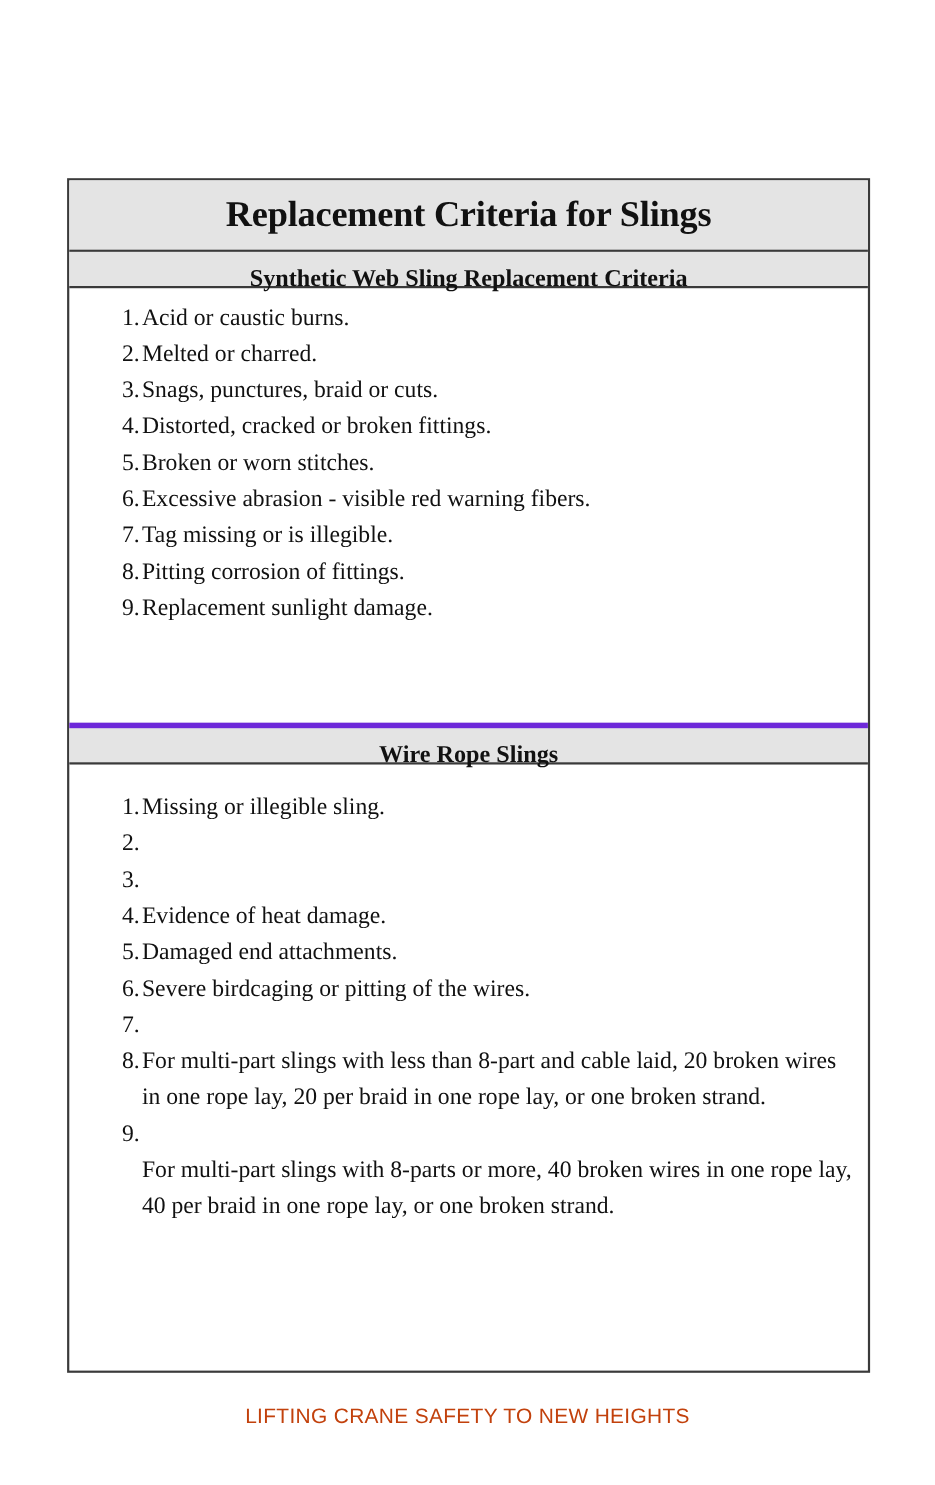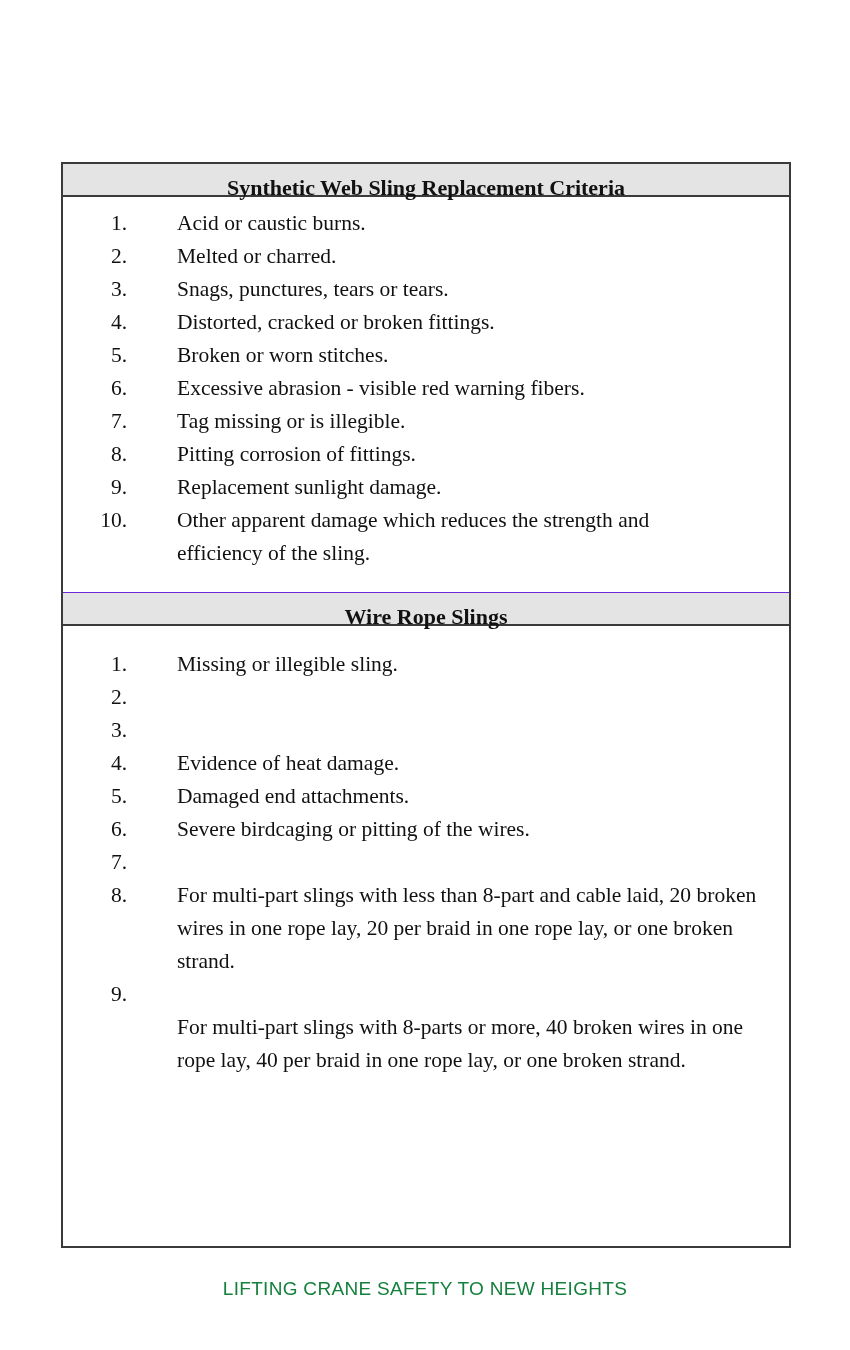--- a/index.html
+++ b/index.html
@@ -5,53 +5,56 @@
     html, body { margin: 0; padding: 0; background: #ffffff; }
     body { width: 850px; height: 1350px; position: relative; overflow: hidden;
            font-family: "Liberation Serif", "DejaVu Serif", serif; color: #111; }
     .card { position: absolute; left: 61px; top: 162px; width: 726px; height: 1082px;
             border: 2px solid #3a3a3a; background: #fff; }
     .title-band { height: 63px; background: #e4e4e4; border-bottom: 2px solid #3a3a3a;
                   display: flex; align-items: center; justify-content: center; }
     .title { font-size: 33px; font-weight: bold; margin: 0; letter-spacing: -0.2px; }
     .section-head { height: 31px; background: #e4e4e4; border-bottom: 2px solid #3a3a3a;
                     display: flex; align-items: center; justify-content: center; }
-    .section-head.with-top { border-top: 1px solid #6d28d9; }
+    .section-head.with-top { border-top: 5px solid #6d28d9; }
     .section-head span { font-size: 22px; font-weight: bold; margin-top: 17px; }
     .list { list-style: none; margin: 0; padding: 0; }
     .item { display: flex; font-size: 21.5px; line-height: 33px; }
     .num { width: 64px; text-align: right; padding-right: 2px; flex: 0 0 64px; }
-    .txt { flex: 1; padding-left: 0; padding-right: 12px; margin-left: 48px; }
+    .txt { flex: 1; padding-left: 0; padding-right: 12px; }
     .sec1 { height: 395px; padding-top: 10px; box-sizing: border-box; }
     .sec2 { padding-top: 22px; }
     .footer { position: absolute; top: 1278px; left: 0; width: 850px; text-align: center;
               font-family: "Liberation Sans", "DejaVu Sans", sans-serif; font-size: 19px;
-              letter-spacing: 0.3px; color: #15803d; }
+              letter-spacing: 0.3px; color: #c2410c; }
   </style>
 </head>
 <body>
 
 <div class="card">
+  <div class="title-band">
+    <h1 class="title">Replacement Criteria for Slings</h1>
+  </div>
 
   <div class="section-head">
     <span>Synthetic Web Sling Replacement Criteria</span>
   </div>
   <div class="sec1">
     <ul class="list">
       <li class="item">
           <span class="num">1.</span>
           <span class="txt">Acid or caustic burns.</span>
         </li>
       <li class="item">
           <span class="num">2.</span>
           <span class="txt">Melted or charred.</span>
         </li>
       <li class="item">
           <span class="num">3.</span>
-          <span class="txt">Snags, punctures, tears or tears.</span>
+          <span class="txt">Snags, punctures, braid or cuts.</span>
         </li>
       <li class="item">
           <span class="num">4.</span>
           <span class="txt">Distorted, cracked or broken fittings.</span>
         </li>
       <li class="item">
           <span class="num">5.</span>
           <span class="txt">Broken or worn stitches.</span>
         </li>
       <li class="item">
@@ -62,24 +65,20 @@
           <span class="num">7.</span>
           <span class="txt">Tag missing or is illegible.</span>
         </li>
       <li class="item">
           <span class="num">8.</span>
           <span class="txt">Pitting corrosion of fittings.</span>
         </li>
       <li class="item">
           <span class="num">9.</span>
           <span class="txt">Replacement sunlight damage.</span>
-        </li>
-      <li class="item">
-          <span class="num">10.</span>
-          <span class="txt" style="max-width:560px">Other apparent damage which reduces the strength and efficiency of the sling.</span>
         </li>
     </ul>
   </div>
 
   <div class="section-head with-top">
     <span>Wire Rope Slings</span>
   </div>
   <div class="sec2">
     <ul class="list">
       <li class="item">

